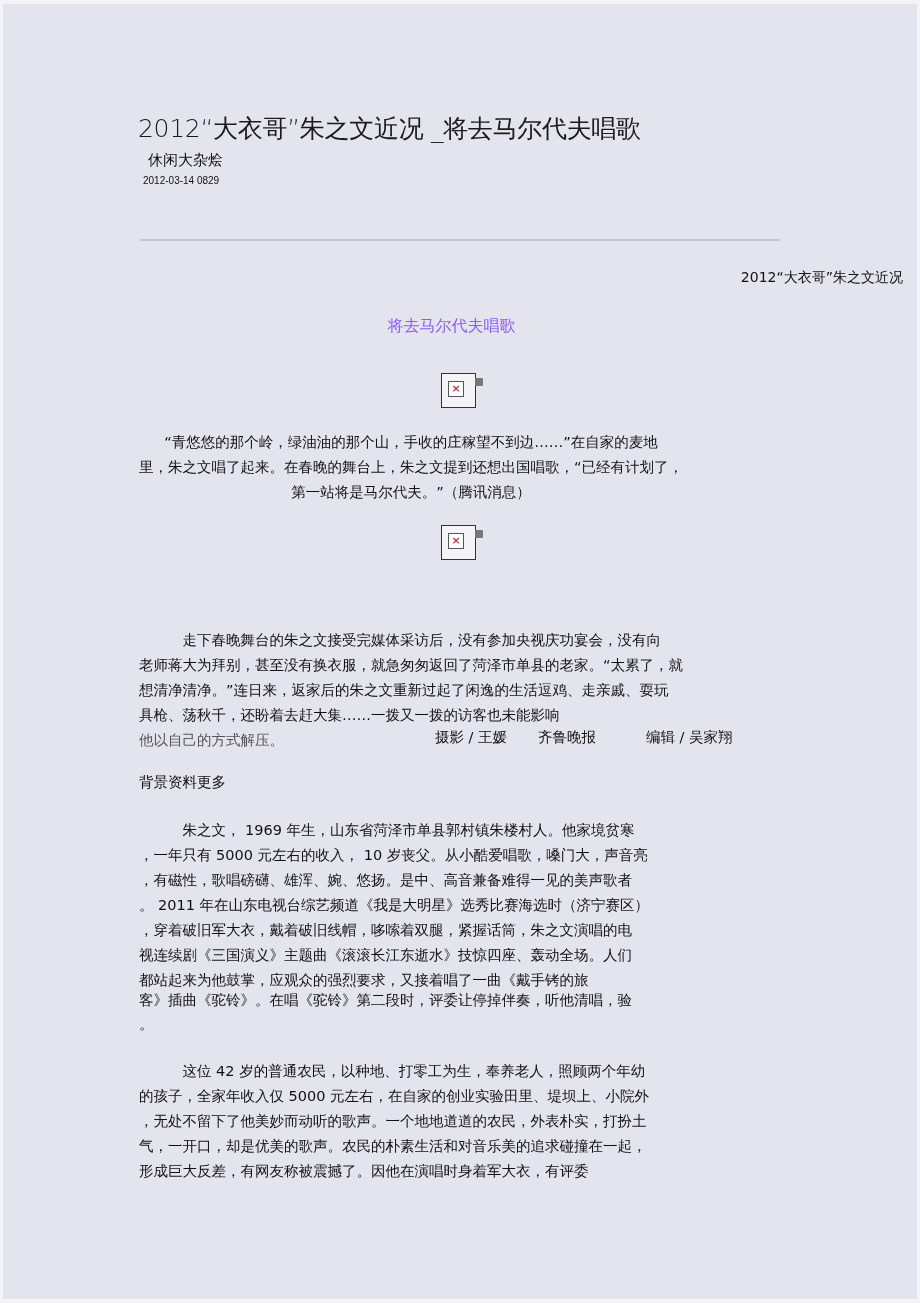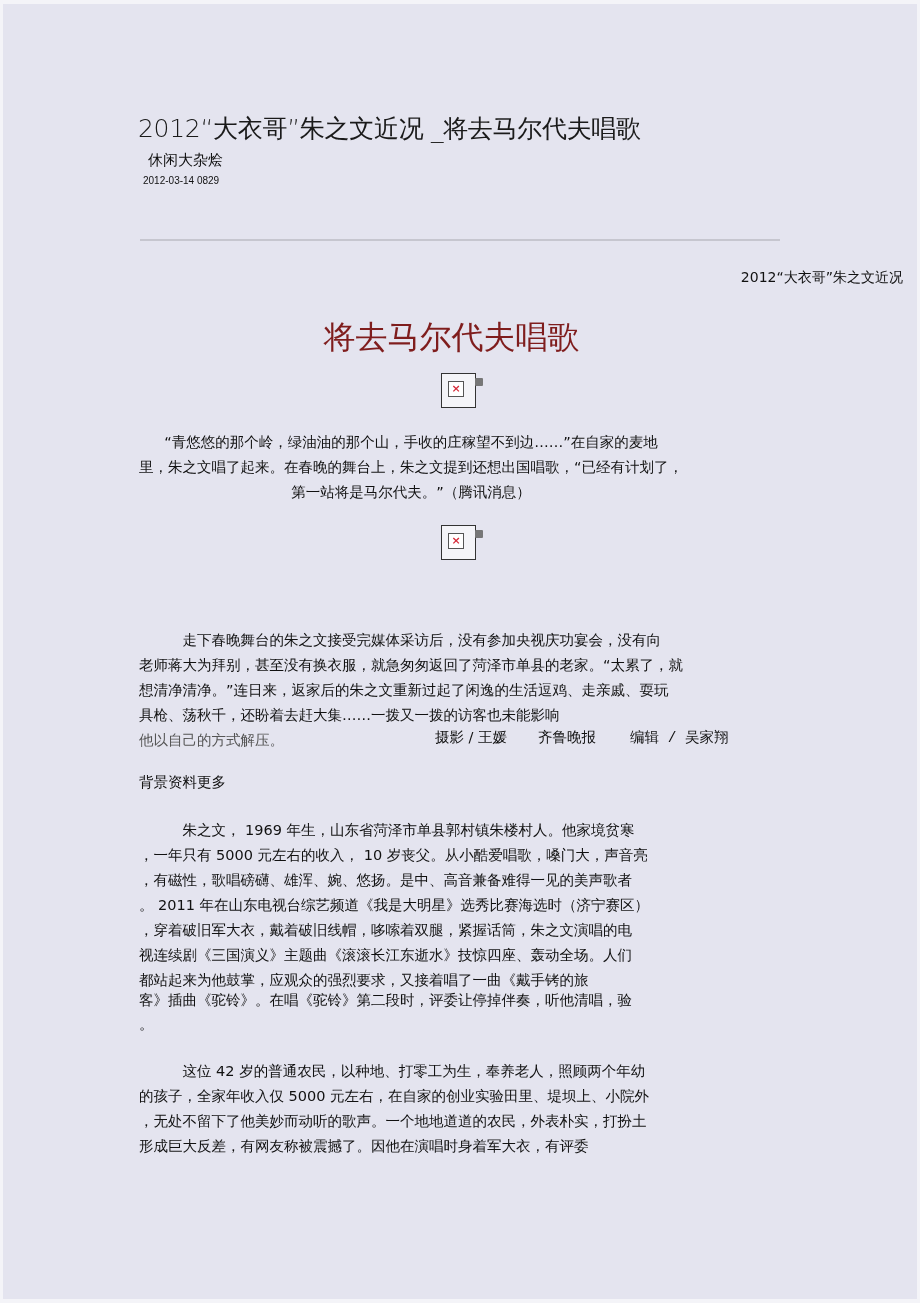--- a/index.html
+++ b/index.html
@@ -25,21 +25,21 @@
   }
   .source { left: 148px; top: 151px; font-size: 15px; }
   .date { left: 143px; top: 175px; font-size: 10px; font-family: "Liberation Sans", sans-serif; }
   .rule {
     position: absolute; left: 140px; top: 239px; width: 640px; height: 2px;
     background: #c6c6cf;
   }
   .subhead { left: 0; width: 903px; text-align: right; top: 269px; font-size: 14px; }
   .headline {
     left: 0; width: 903px; text-align: center; top: 316px;
-    font-size: 32px; font-family: "DejaVu Serif", serif; font-weight: 300; color: #7f1d1d;
+    font-size: 16px; font-family: "DejaVu Serif", serif; font-weight: 300; color: #8b5cf6;
   }
   .img-ph {
     position: absolute; width: 33px; height: 33px;
     border: 1.5px solid #333; background: #f4f4f8;
   }
   .img-ph .inner {
     position: absolute; left: 6px; top: 7px; width: 14px; height: 14px;
     border: 1px solid #555; background: #fff;
     color: #d62b3a; font-size: 11px; line-height: 14px; text-align: center; font-weight: bold;
   }
@@ -85,21 +85,21 @@
 <div class="para" style="top:628px;">
   <span class="line">　　　走下春晚舞台的朱之文接受完媒体采访后，没有参加央视庆功宴会，没有向</span>
   <span class="line">老师蒋大为拜别，甚至没有换衣服，就急匆匆返回了菏泽市单县的老家。“太累了，就</span>
   <span class="line">想清净清净。”连日来，返家后的朱之文重新过起了闲逸的生活逗鸡、走亲戚、耍玩</span>
   <span class="line">具枪、荡秋千，还盼着去赶大集……一拨又一拨的访客也未能影响</span>
   <span class="line light">他以自己的方式解压。</span>
 </div>
 
 <div class="credit" style="left:435px; top:728px;">摄影 / 王媛</div>
 <div class="credit" style="left:538px; top:728px;">齐鲁晚报</div>
-<div class="credit" style="left:630px; top:728px;font-family:Liberation Mono, monospace;">编辑 / 吴家翔</div>
+<div class="credit" style="left:646px; top:728px;">编辑 / 吴家翔</div>
 
 <div class="abs" style="left:139px; top:773px; font-size:14.5px;">背景资料更多</div>
 
 <div class="para" style="top:818px;">
   <span class="line">　　　朱之文， 1969 年生，山东省菏泽市单县郭村镇朱楼村人。他家境贫寒</span>
   <span class="line">，一年只有 5000 元左右的收入， 10 岁丧父。从小酷爱唱歌，嗓门大，声音亮</span>
   <span class="line">，有磁性，歌唱磅礴、雄浑、婉、悠扬。是中、高音兼备难得一见的美声歌者</span>
   <span class="line">。 2011 年在山东电视台综艺频道《我是大明星》选秀比赛海选时（济宁赛区）</span>
   <span class="line">，穿着破旧军大衣，戴着破旧线帽，哆嗦着双腿，紧握话筒，朱之文演唱的电</span>
   <span class="line">视连续剧《三国演义》主题曲《滚滚长江东逝水》技惊四座、轰动全场。人们</span>
@@ -108,14 +108,15 @@
 
 <div class="para" style="top:988px;">
   <span class="line">客》插曲《驼铃》。在唱《驼铃》第二段时，评委让停掉伴奏，听他清唱，验</span>
   <span class="line" style="line-height:22px;">。</span>
 </div>
 
 <div class="para" style="top:1059px;">
   <span class="line">　　　这位 42 岁的普通农民，以种地、打零工为生，奉养老人，照顾两个年幼</span>
   <span class="line">的孩子，全家年收入仅 5000 元左右，在自家的创业实验田里、堤坝上、小院外</span>
   <span class="line">，无处不留下了他美妙而动听的歌声。一个地地道道的农民，外表朴实，打扮土</span>
+  <span class="line">气，一开口，却是优美的歌声。农民的朴素生活和对音乐美的追求碰撞在一起，</span>
   <span class="line">形成巨大反差，有网友称被震撼了。因他在演唱时身着军大衣，有评委</span>
 </div>
 
 </body></html>

